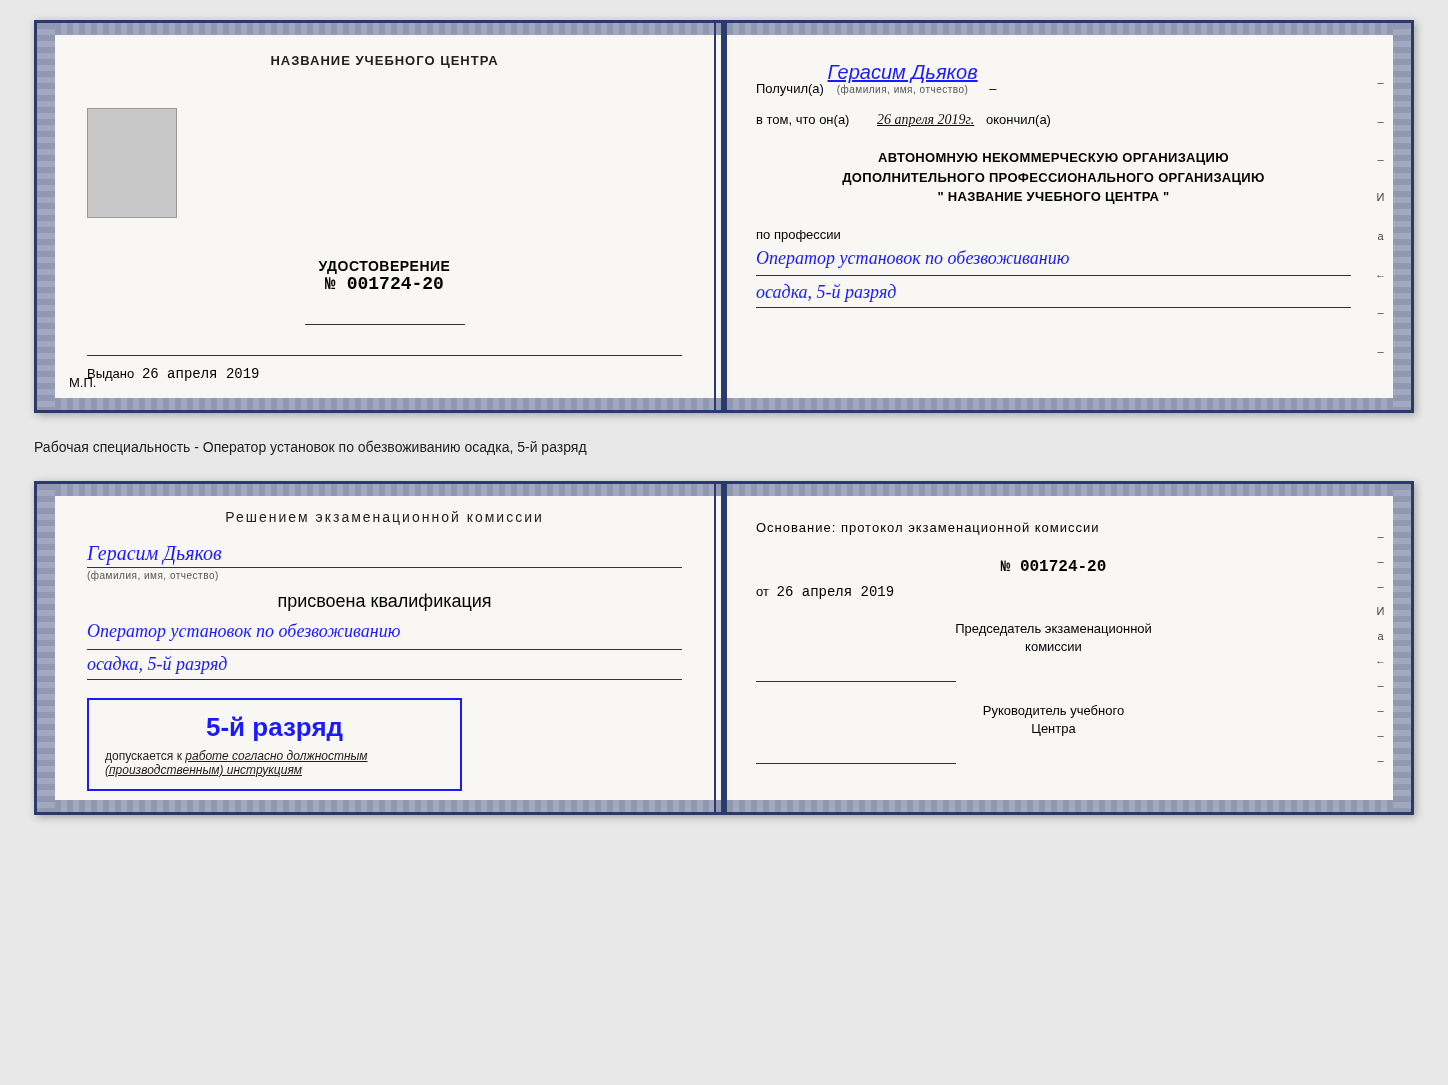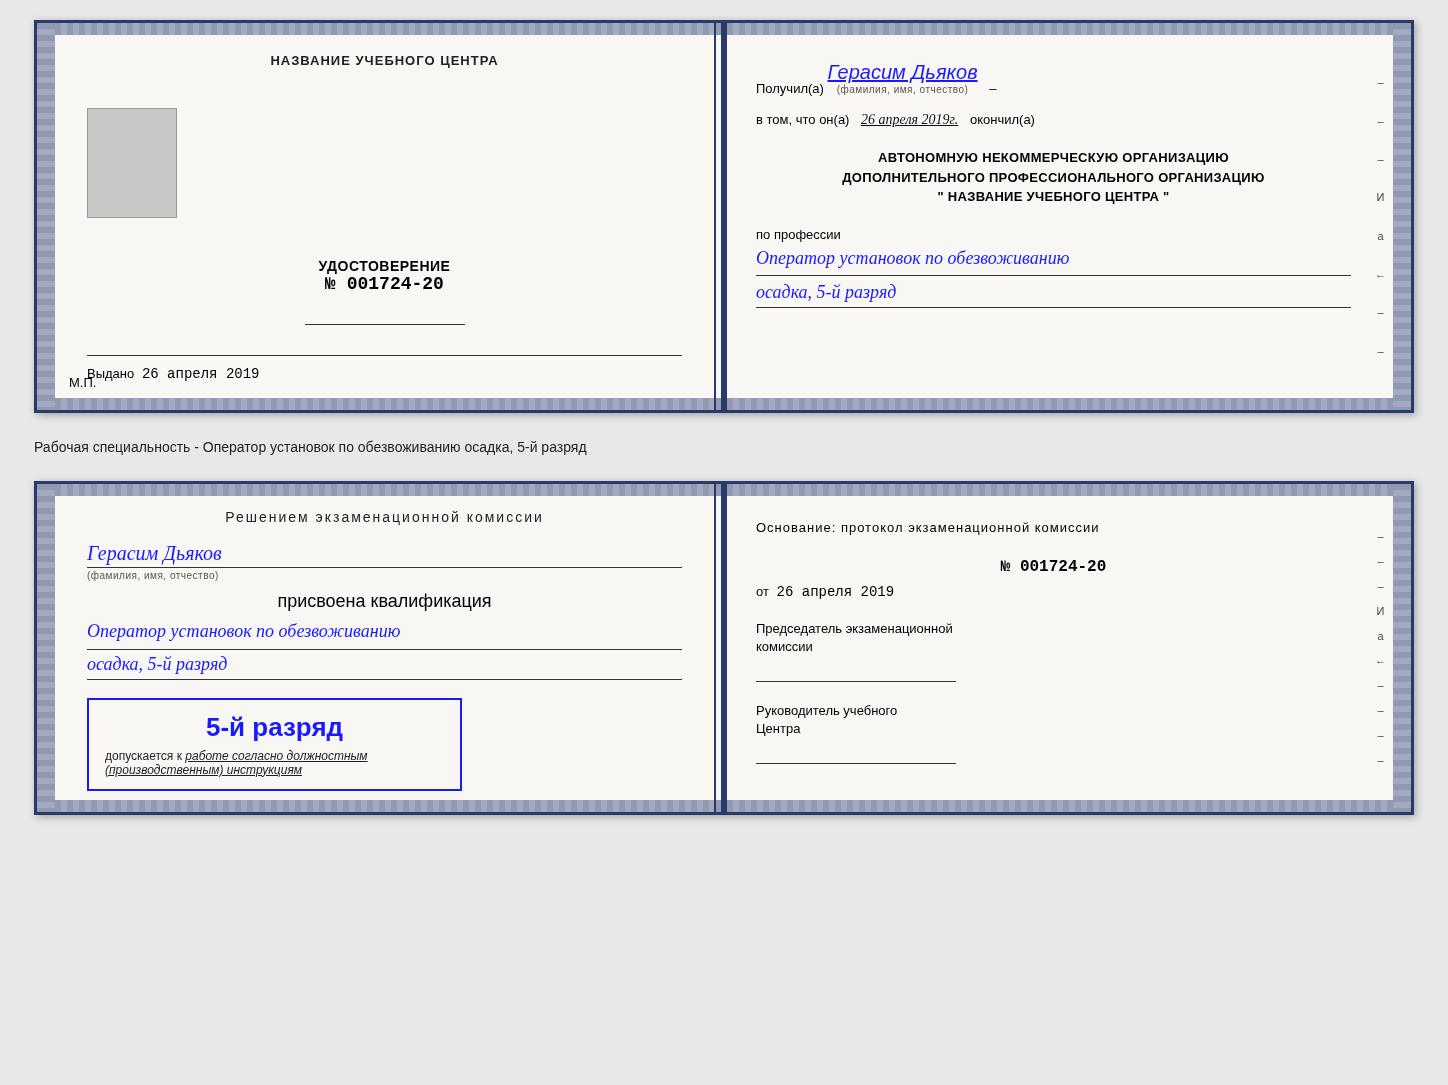--- a/index.html
+++ b/index.html
@@ -370,20 +370,21 @@
       margin: 8px 0 20px 0;
     }
 
     .protocol-date-val {
       font-family: 'Courier New', monospace;
       font-size: 14px;
     }
 
     .signature-block {
       margin-top: 20px;
+      text-align: center;
     }
 
     .sig-label {
       font-size: 13px;
       font-family: Arial, sans-serif;
       line-height: 1.4;
       margin-bottom: 6px;
     }
 
     .sig-line {
@@ -449,21 +450,21 @@
       <span style="font-size:13px; font-family:Arial,sans-serif;">Получил(а)</span>
       <span class="name-sub-container">
         <span class="recipient-name">Герасим Дьяков</span>
         <span class="sub-label">(фамилия, имя, отчество)</span>
       </span>
       <span style="font-family:Arial,sans-serif; font-size:13px; margin-left:8px;">–</span>
     </div>
 
     <div class="completed-line">
       <span style="font-size:13px; font-family:Arial,sans-serif;">в том, что он(а)</span>
-      <span class="handwritten-date" style="margin-left:8px; margin-right:8px;">26 апреля 2019г.</span>
+      <span class="handwritten-date" style="margin-left:24px; margin-right:8px;">26 апреля 2019г.</span>
       <span style="font-size:13px; font-family:Arial,sans-serif;">окончил(а)</span>
     </div>
 
     <div class="org-block">
       <div>АВТОНОМНУЮ НЕКОММЕРЧЕСКУЮ ОРГАНИЗАЦИЮ</div>
       <div>ДОПОЛНИТЕЛЬНОГО ПРОФЕССИОНАЛЬНОГО ОРГАНИЗАЦИЮ</div>
       <div class="org-name-quotes">"  НАЗВАНИЕ УЧЕБНОГО ЦЕНТРА  "</div>
     </div>
 
     <div class="profession-section">

